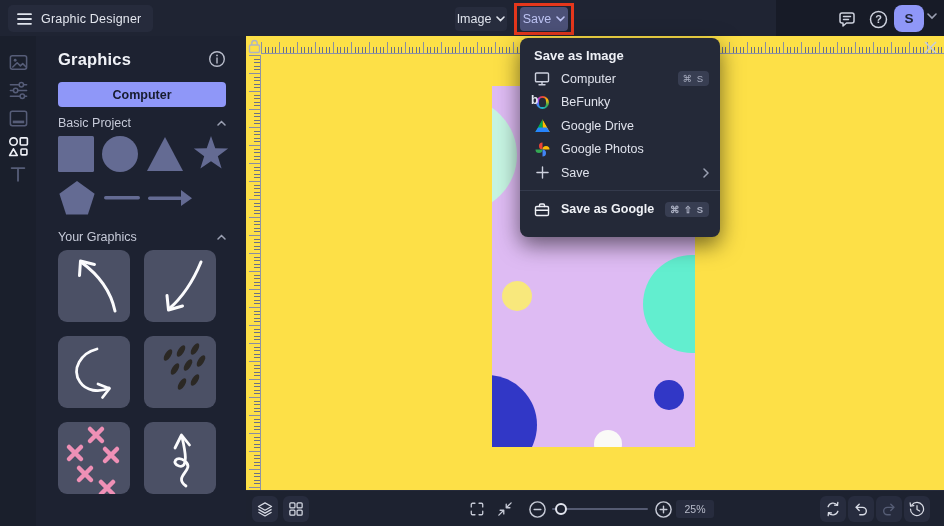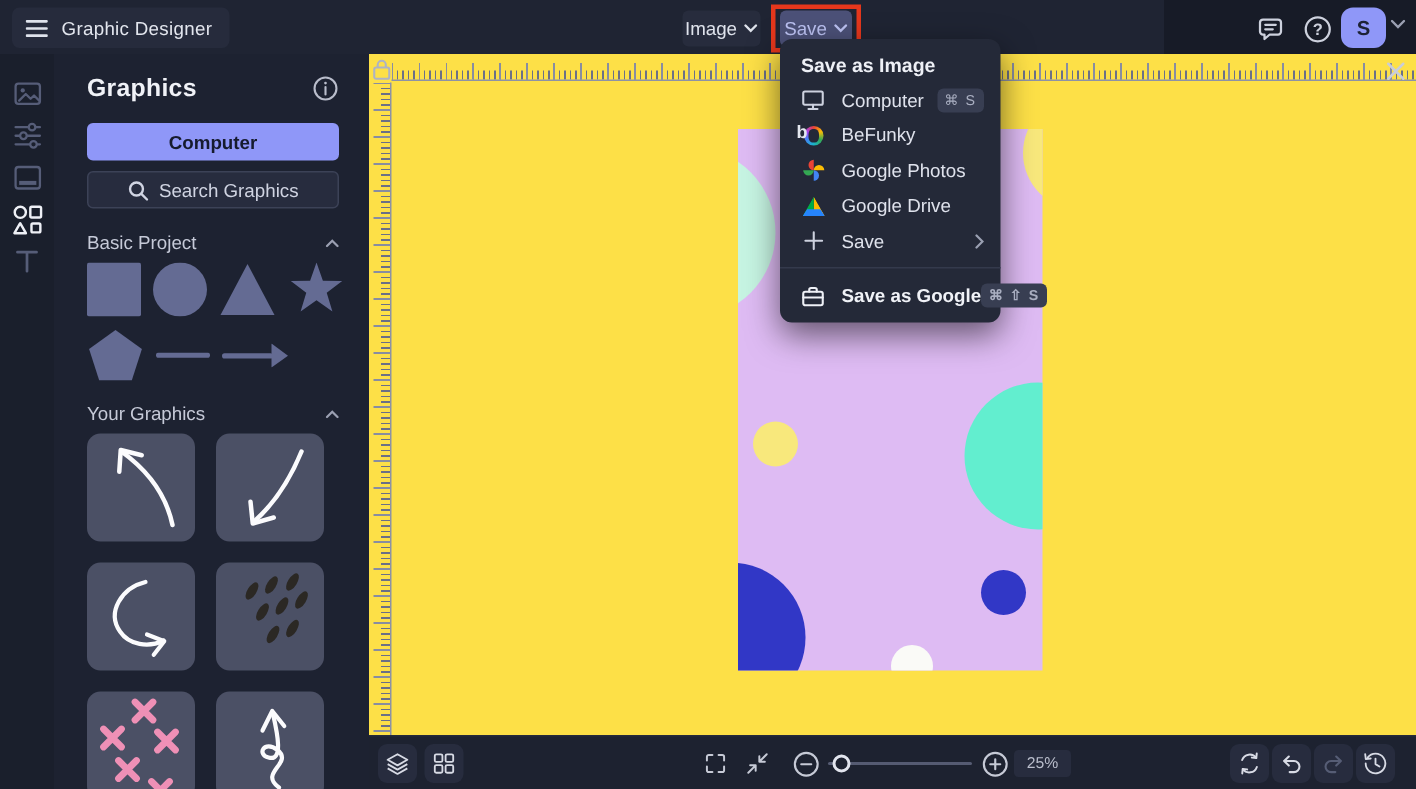--- a/index.html
+++ b/index.html
@@ -67,22 +67,22 @@
   .btoolbar{position:absolute;left:0;right:0;bottom:0;height:36px;background:#1d2230;border-top:1px solid #252a3a}
   .tbtn{position:absolute;top:5px;width:26px;height:26px;border-radius:6px;background:#272c3e;
     display:flex;align-items:center;justify-content:center;cursor:pointer}
   .tbtn.plain{background:transparent}
   .zoom-track{position:absolute;left:306px;top:17px;width:96px;height:2px;background:#555b72;border-radius:1px;cursor:pointer}
   .zoom-knob{position:absolute;left:309px;top:12px;width:12px;height:12px;border-radius:50%;
     border:2px solid #e2e5ee;background:#1d2230;cursor:pointer}
   .pct-box{position:absolute;left:430px;top:9px;width:38px;height:18px;border-radius:3px;background:#272c3e;
     display:flex;align-items:center;justify-content:center;font-size:10.5px;color:#b9bdcb;cursor:pointer}
   
-  .menu{position:absolute;left:520px;top:26px;width:147px;z-index:60;background:#242938;border-radius:8px;
-    box-shadow:0 8px 22px rgba(0,0,0,.55);padding:5px 0 4px}
+  .menu{position:absolute;left:520px;top:38px;width:200px;z-index:60;background:#242938;border-radius:8px;
+    box-shadow:0 8px 22px rgba(0,0,0,.55);padding:5px 0 14px}
   .menu-header{padding:5px 14px 4px;font-size:13px;font-weight:bold;color:#eef0f6}
   .menu-item{height:23.5px;display:flex;align-items:center;padding:0 11px 0 14px;cursor:pointer;font-size:12.5px;color:#dfe2ec}
   .mi-icon{width:16px;height:16px;margin-right:11px;display:flex;align-items:center;justify-content:center;flex:none}
   .mi-label{flex:1;white-space:nowrap}
   .kbd{background:#383e52;border-radius:4px;padding:2px 5px;font-size:9.5px;color:#a9aec0;letter-spacing:1px;white-space:nowrap}
   .menu-divider{height:1px;background:#343a4c;margin:5px 0 5px}
   .menu-item.project{height:27px;font-weight:bold;color:#f0f2f7}
   .befunky-dot{width:13px;height:13px;border-radius:50%;
     background:conic-gradient(#e94235,#fbbc05,#35a853,#19b5c8,#4286f5,#a142f4,#e94235);position:relative}
   .befunky-dot i{position:absolute;left:3px;top:2px;width:7px;height:9px;background:#242938;border-radius:40%}
@@ -182,27 +182,20 @@
         <circle cx="9" cy="9" r="7.3"></circle>
           <path d="M9 8v5" stroke-linecap="round"></path>
           <circle cx="9" cy="5.4" r="0.9" fill="#b9bdcb" stroke="none"></circle>
       </svg>
     </div>
 
     <div class="btn-computer">
       <span>Computer</span>
     </div>
 
-    <div class="btn-search">
-      <svg width="14" height="14" viewBox="0 0 14 14" fill="none" stroke="#d0d4e2" stroke-width="1.6" stroke-linecap="round">
-        <circle cx="6" cy="6" r="4.3"></circle>
-          <path d="M9.4 9.4L13 13"></path>
-      </svg>
-      <span>Search Graphics</span>
-    </div>
 
     <div class="section-row">
       <span class="section-label">Basic Project</span>
       <svg width="9" height="6" viewBox="0 0 9 6" fill="none" stroke="#9ba0b2" stroke-width="1.5" stroke-linecap="round">
           <path d="M1 5l3.5-3.5L8 5"></path>
         </svg>
     </div>
 
     <div class="shape-row">
       <div class="shape">
@@ -431,50 +424,50 @@
         <span class="befunky-dot">
             <i></i>
           </span>
         <i class="befunky-b">b</i>
       </span>
       <span class="mi-label">BeFunky</span>
     </div>
 
     <div class="menu-item">
       <span class="mi-icon">
-        <svg width="15" height="15" viewBox="0 0 16 16">
-          <path d="M8 .5A3.75 3.75 0 0 0 8 8z" fill="#ea4335" transform="rotate(0 8 8)"></path>
-          <path d="M8 .5A3.75 3.75 0 0 0 8 8z" fill="#fbbc04" transform="rotate(90 8 8)"></path>
-          <path d="M8 .5A3.75 3.75 0 0 0 8 8z" fill="#4285f4" transform="rotate(180 8 8)"></path>
-          <path d="M8 .5A3.75 3.75 0 0 0 8 8z" fill="#34a853" transform="rotate(270 8 8)"></path>
-        </svg>
-      </span>
-      <span class="mi-label">Google Photos</span>
-    </div>
-
-    <div class="menu-item">
-      <span class="mi-icon">
         <svg width="15" height="13" viewBox="0 0 16 14">
           <defs>
               <clipPath id="tri">
                 <polygon points="8,0 16,14 0,14"></polygon>
               </clipPath>
             </defs>
           <g clip-path="url(#tri)">
             <polygon points="8,0 16,14 8,14" fill="#ffba00"></polygon>
             <polygon points="8,0 0,14 8,14" fill="#00ac47"></polygon>
             <polygon points="3.2,9.2 12.8,9.2 16,14 0,14" fill="#2684fc"></polygon>
           </g>
         </svg>
       </span>
       <span class="mi-label">Google Drive</span>
     </div>
 
     <div class="menu-item">
       <span class="mi-icon">
+        <svg width="15" height="15" viewBox="0 0 16 16">
+          <path d="M8 .5A3.75 3.75 0 0 0 8 8z" fill="#ea4335" transform="rotate(0 8 8)"></path>
+          <path d="M8 .5A3.75 3.75 0 0 0 8 8z" fill="#fbbc04" transform="rotate(90 8 8)"></path>
+          <path d="M8 .5A3.75 3.75 0 0 0 8 8z" fill="#4285f4" transform="rotate(180 8 8)"></path>
+          <path d="M8 .5A3.75 3.75 0 0 0 8 8z" fill="#34a853" transform="rotate(270 8 8)"></path>
+        </svg>
+      </span>
+      <span class="mi-label">Google Photos</span>
+    </div>
+
+    <div class="menu-item">
+      <span class="mi-icon">
         <svg width="13" height="13" viewBox="0 0 14 14" stroke="#cdd1de" stroke-width="1.5" stroke-linecap="round">
             <path d="M7 1v12M1 7h12"></path>
           </svg>
       </span>
       <span class="mi-label">Save</span>
       <svg width="6" height="10" viewBox="0 0 6 10" fill="none" stroke="#9aa0b2" stroke-width="1.5" stroke-linecap="round">
           <path d="M1 1l4 4-4 4"></path>
         </svg>
     </div>
 

